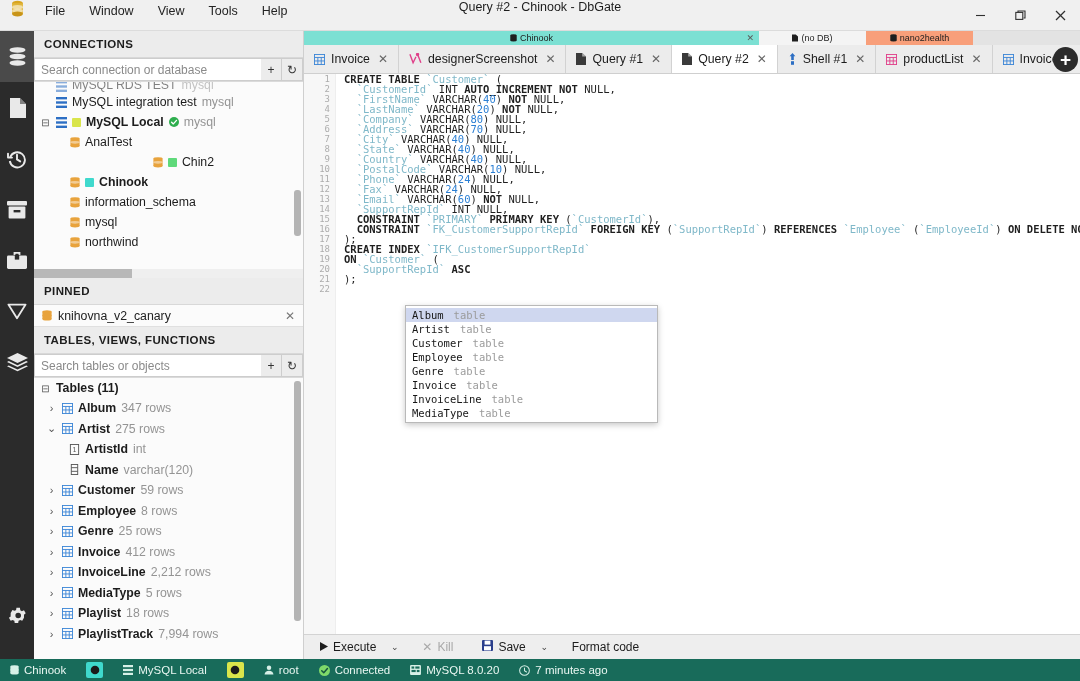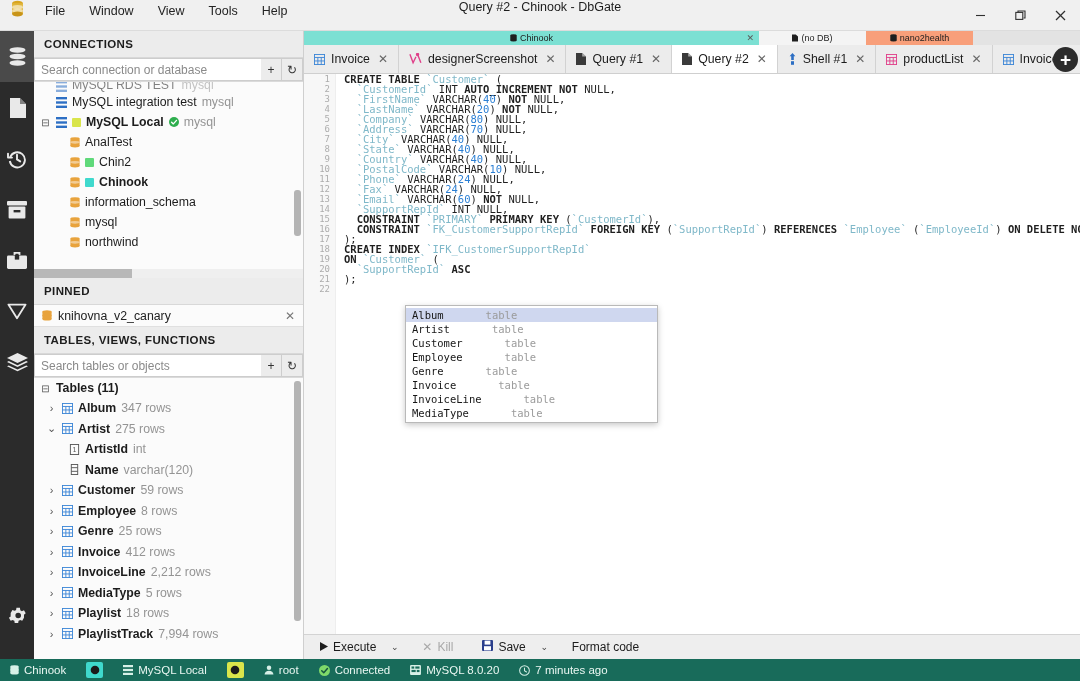--- a/index.html
+++ b/index.html
@@ -135,21 +135,21 @@
 
   
   .ac {
     position:absolute; left:101px; top:231px; width:253px;
     background:#fff; border:1px solid #b9b9b9; box-shadow:0 2px 6px rgba(0,0,0,.22);
     padding:2px 0; font-family:"DejaVu Sans Mono","Liberation Mono",monospace; font-size:10.5px;
   }
   .ac-item { display:flex; gap:10px; padding:1px 6px; align-items:baseline; cursor:pointer;}
   .ac-item.sel { background:#cfd7ef; }
   .ac-item .nm { color:#161616; }
-  .ac-item .ty { color:#9b9b9b;margin-left:32px; }
+  .ac-item .ty { color:#9b9b9b; }
 
   
   .toolbar {
     flex:0 0 25px; height:25px; background:#eeeeee; border-top:1px solid #d3d3d3;
     display:flex; align-items:center; padding:0 6px; gap:0;
   }
   .tb-btn {
     display:flex; align-items:center; gap:5px; height:19px; padding:0 9px;
     font-size:12px; color:#1c1c1c; background:#eeeeee; border:1px solid transparent;
     cursor:pointer; white-space:nowrap;
@@ -326,21 +326,21 @@
             <span class="ico">
               <svg width="10" height="11" viewBox="0 0 10 11" fill="#e8a33d">
                 <ellipse cx="5" cy="1.6" rx="4.6" ry="1.4"></ellipse>
                 <rect x="0.4" y="1.6" width="9.2" height="7.4"></rect>
                 <ellipse cx="5" cy="5.3" rx="4.6" ry="1.4" fill="#fff" opacity=".45"></ellipse>
                 <ellipse cx="5" cy="9" rx="4.6" ry="1.4"></ellipse>
               </svg>
             </span>
             <span>AnalTest</span>
           </div>
-          <div class="node" style="padding-left: 20px;">
+          <div class="node" style="padding-left: 20px; justify-content: center;">
             <span class="chev" style="font-size: 10px;"></span>
             <span class="ico">
               <svg width="10" height="11" viewBox="0 0 10 11" fill="#e8a33d">
                 <ellipse cx="5" cy="1.6" rx="4.6" ry="1.4"></ellipse>
                 <rect x="0.4" y="1.6" width="9.2" height="7.4"></rect>
                 <ellipse cx="5" cy="5.3" rx="4.6" ry="1.4" fill="#fff" opacity=".45"></ellipse>
                 <ellipse cx="5" cy="9" rx="4.6" ry="1.4"></ellipse>
               </svg>
             </span>
             <span class="swatch" style="background: rgb(95, 217, 122);"></span>

